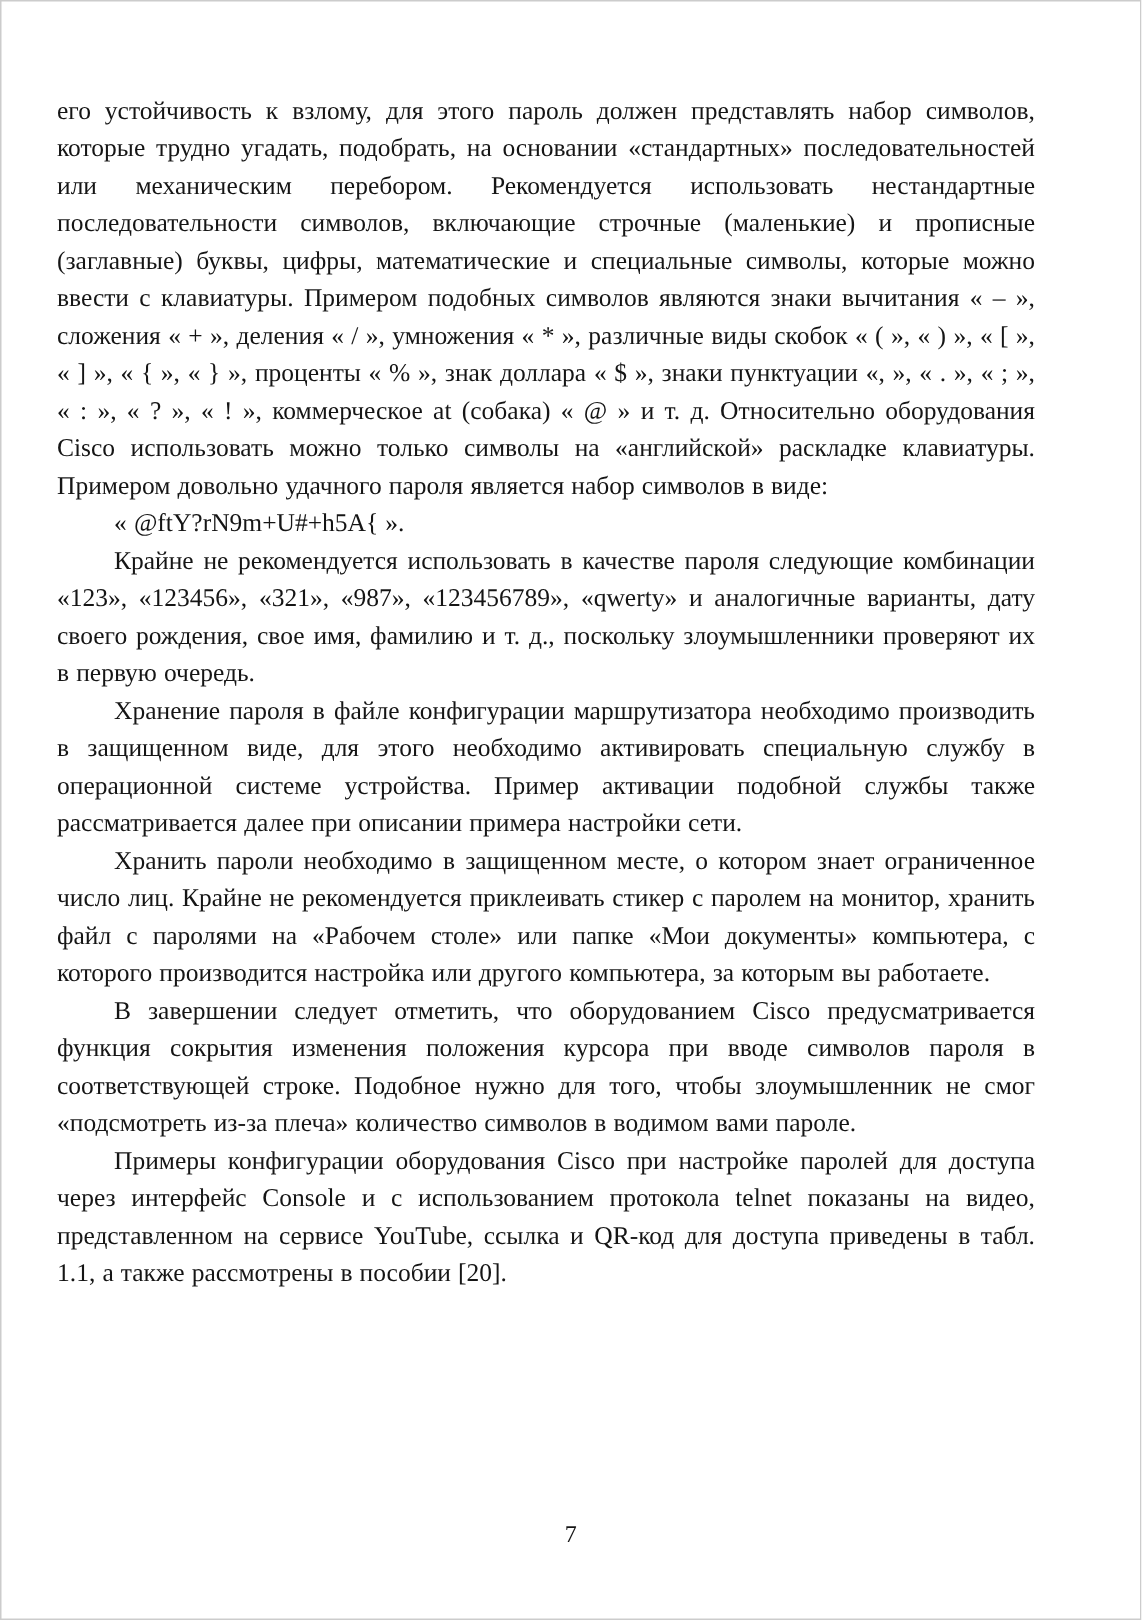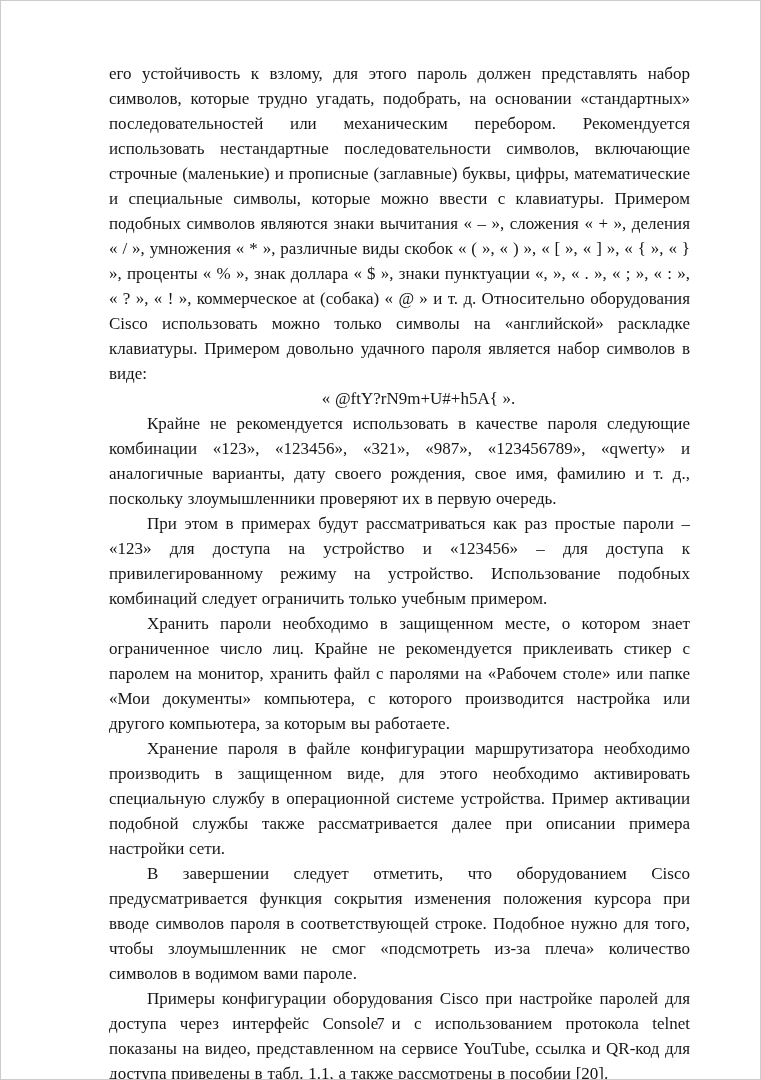--- a/index.html
+++ b/index.html
@@ -13,55 +13,54 @@
     font-family: "Liberation Serif", "DejaVu Serif", serif;
     color: #151515;
   }
   .page {
     position: relative;
     width: 761px;
     height: 1080px;
     box-sizing: border-box;
     background: #ffffff;
     border: 1px solid #cccccc;
-    padding: 60px 70px 0 108px;
+    padding: 60px 70px 0 37px;
     overflow: hidden;
   }
   .text-block p {
     margin: 0;
     font-size: 17px;
     line-height: 25px;
     text-align: justify;
     text-indent: 38px;
     word-spacing: 0.5px;
   }
   .text-block p.no-indent {
     text-indent: 0;
   }
   .text-block p.password-line {
-    text-align: center;
+    text-align: left;
   }
   .page-number {
     position: absolute;
     bottom: 46px;
     left: 0;
     width: 100%;
     text-align: center;
     font-size: 16px;
     color: #151515;
   }
 </style>
 </head>
 <body>
 
 <div class="page">
   <div class="text-block">
     <p class="no-indent">его устойчивость к взлому, для этого пароль должен представлять набор символов, которые трудно угадать, подобрать, на основании «стандартных» последовательностей или механическим перебором. Рекомендуется использовать нестандартные последовательности символов, включающие строчные (маленькие) и прописные (заглавные) буквы, цифры, математические и специальные символы, которые можно ввести с клавиатуры. Примером подобных символов являются знаки вычитания « – », сложения « + », деления « / », умножения « * », различные виды скобок « ( », « ) », « [ », « ] », « { », « } », проценты « % », знак доллара « $ », знаки пунктуации «, », « . », « ; », « : », « ? », « ! », коммерческое at (собака) « @ » и т. д. Относительно оборудования Cisco использовать можно только символы на «английской» раскладке клавиатуры. Примером довольно удачного пароля является набор символов в виде:</p>
     <p class="password-line">« @ftY?rN9m+U#+h5A{ ».</p>
     <p>Крайне не рекомендуется использовать в качестве пароля следующие комбинации «123», «123456», «321», «987», «123456789», «qwerty» и аналогичные варианты, дату своего рождения, свое имя, фамилию и т. д., поскольку злоумышленники проверяют их в первую очередь.</p>
-    <p>При этом в примерах будут рассматриваться как раз простые пароли – «123» для доступа на устройство и «123456» – для доступа к привилегированному режиму на устройство. Использование подобных комбинаций следует ограничить только учебным примером.</p>
+    <p>Хранение пароля в файле конфигурации маршрутизатора необходимо производить в защищенном виде, для этого необходимо активировать специальную службу в операционной системе устройства. Пример активации подобной службы также рассматривается далее при описании примера настройки сети.</p>
     <p>Хранить пароли необходимо в защищенном месте, о котором знает ограниченное число лиц. Крайне не рекомендуется приклеивать стикер с паролем на монитор, хранить файл с паролями на «Рабочем столе» или папке «Мои документы» компьютера, с которого производится настройка или другого компьютера, за которым вы работаете.</p>
-    <p>Хранение пароля в файле конфигурации маршрутизатора необходимо производить в защищенном виде, для этого необходимо активировать специальную службу в операционной системе устройства. Пример активации подобной службы также рассматривается далее при описании примера настройки сети.</p>
     <p>В завершении следует отметить, что оборудованием Cisco предусматривается функция сокрытия изменения положения курсора при вводе символов пароля в соответствующей строке. Подобное нужно для того, чтобы злоумышленник не смог «подсмотреть из-за плеча» количество символов в водимом вами пароле.</p>
     <p>Примеры конфигурации оборудования Cisco при настройке паролей для доступа через интерфейс Console и с использованием протокола telnet показаны на видео, представленном на сервисе YouTube, ссылка и QR-код для доступа приведены в табл. 1.1, а также рассмотрены в пособии [20].</p>
   </div>
   <div class="page-number">7</div>
 </div>
 
 </body></html>

